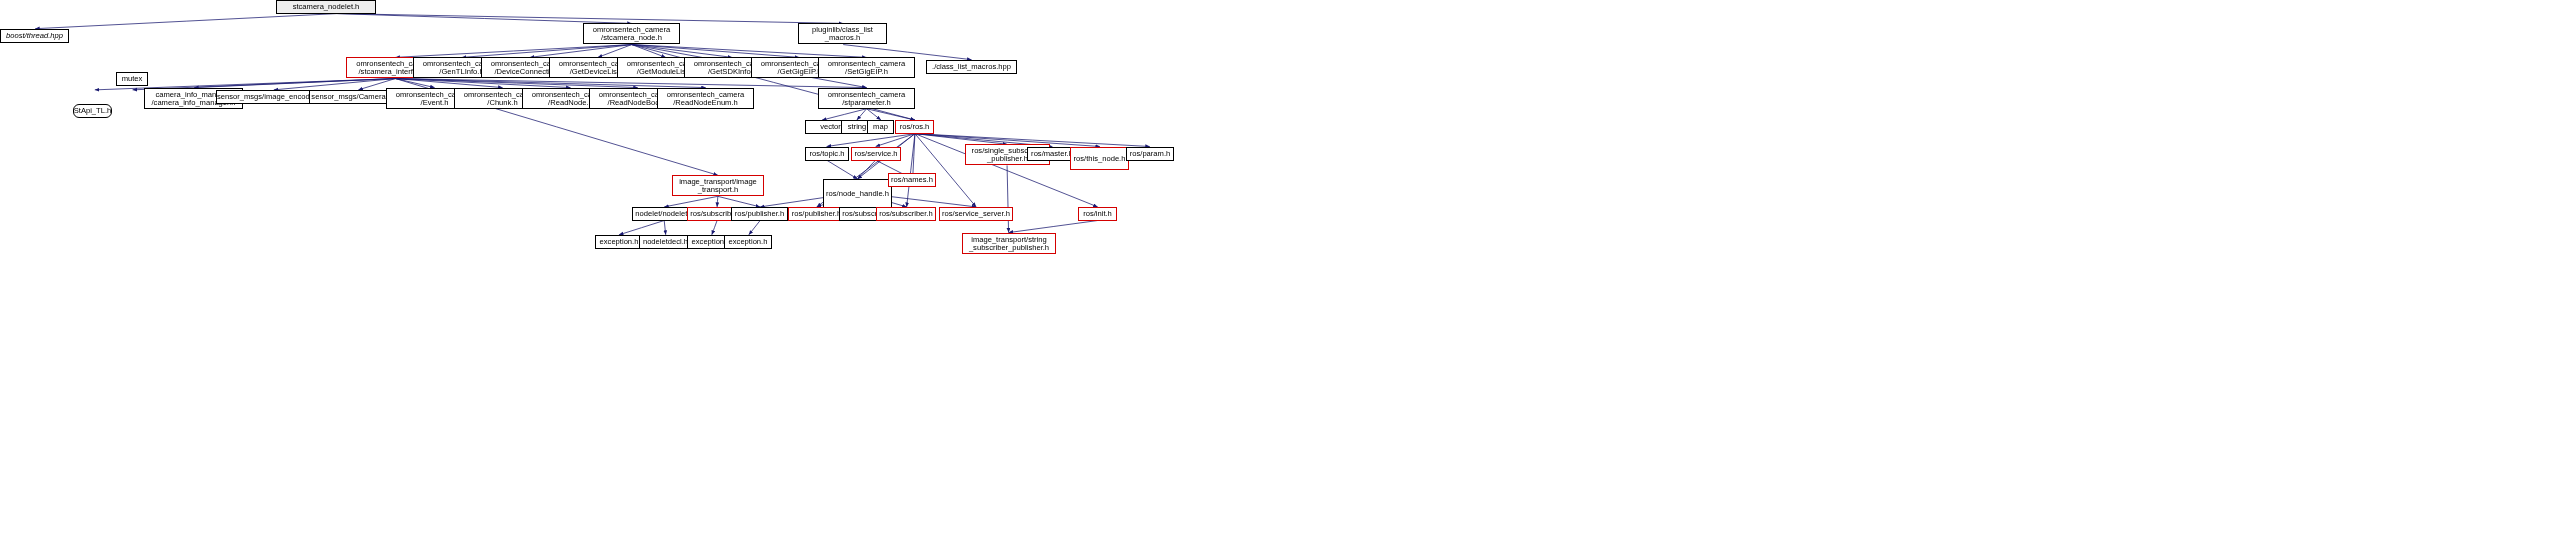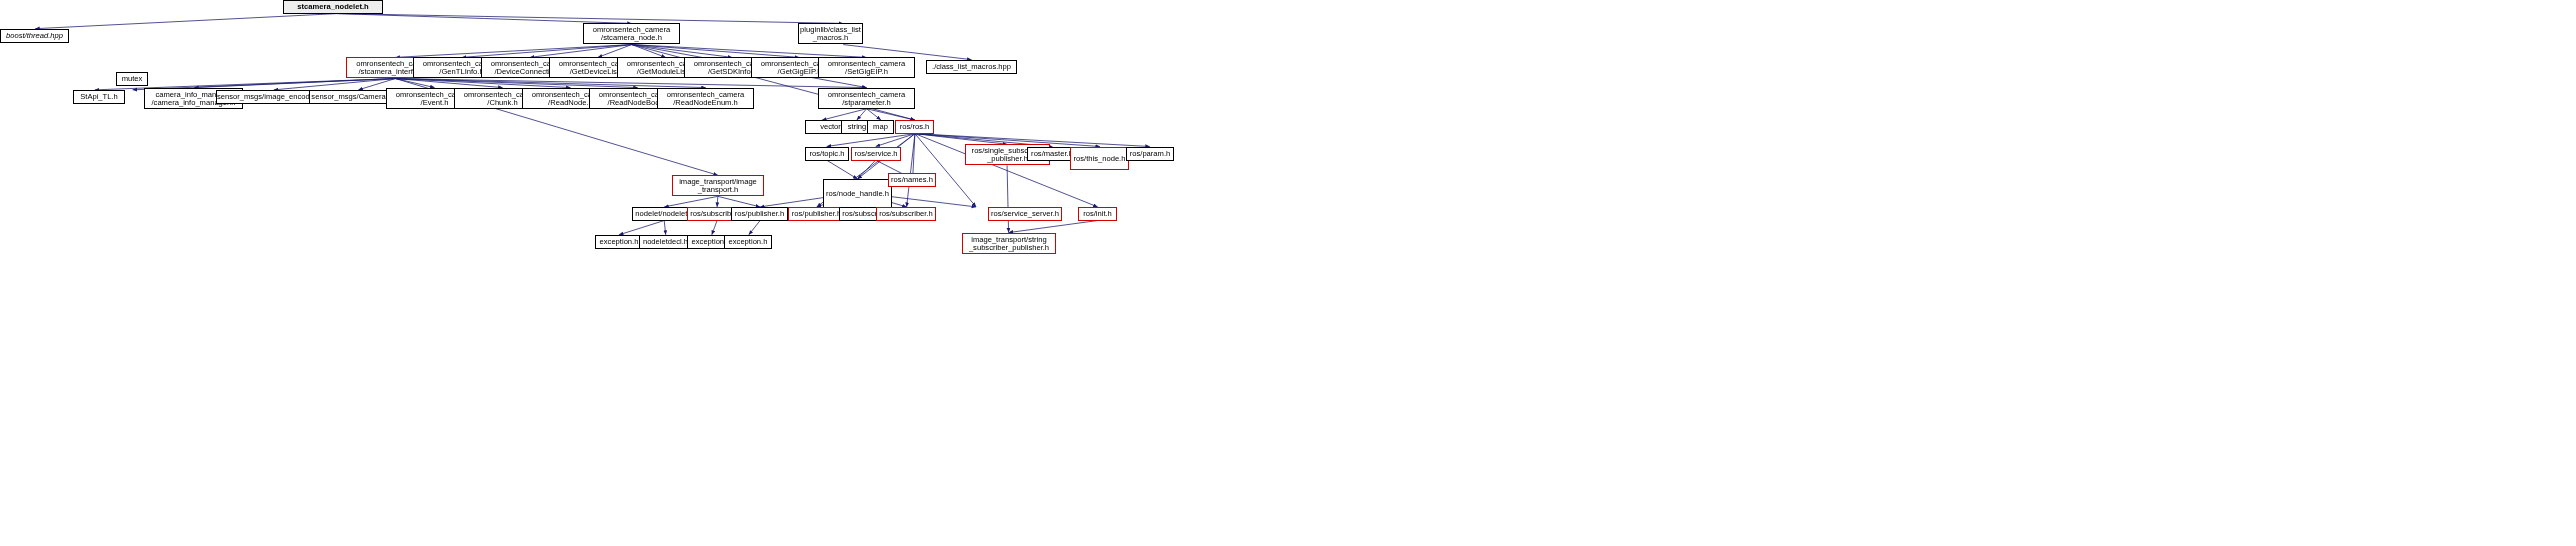--- a/index.html
+++ b/index.html
@@ -80,44 +80,44 @@
         <path d="M950,260 Q978,267 1006,274" marker-end="url(#arr)"></path>
         <path d="M879,292 Q849,301.5 819,311" marker-end="url(#arr)"></path>
         <path d="M879,292 Q880,301.5 881,311" marker-end="url(#arr)"></path>
         <path d="M949,292 Q945.5,301.5 942,311" marker-end="url(#arr)"></path>
         <path d="M1006,292 Q998.5,301.5 991,311" marker-end="url(#arr)"></path>
         <path d="M1333,219 Q1334,263.5 1335,308" marker-end="url(#arr)"></path>
         <path d="M1453,292 Q1394,300 1335,308" marker-end="url(#arr)"></path>
       </g>
   </svg>
   <div id="node-layer">
-      <div class="node gray" style="left: 283px; top: 0px; width: 100px; height: 13.6px; font-weight: bold;">stcamera_nodelet.h</div>
+      <div class="node gray" style="left: 276px; top: 0px; width: 100px; height: 13.6px;">stcamera_nodelet.h</div>
       <div class="node" style="left: 0px; top: 29px; width: 69px; height: 13.6px; font-style: italic;">boost/thread.hpp</div>
       <div class="node" style="left: 583px; top: 23.4px; width: 97px; height: 21px;">omronsentech_camera
 /stcamera_node.h</div>
-      <div class="node" style="left: 798px; top: 23.4px; width: 65px; height: 21px;">pluginlib/class_list
+      <div class="node" style="left: 798px; top: 23.4px; width: 89px; height: 21px;">pluginlib/class_list
 _macros.h</div>
       <div class="node" style="left: 926px; top: 60px; width: 91px; height: 13.6px;">./class_list_macros.hpp</div>
       <div class="node red" style="left: 346px; top: 57px; width: 98px; height: 21px;">omronsentech_camera
 /stcamera_interface.h</div>
       <div class="node" style="left: 413px; top: 57px; width: 97px; height: 21px;">omronsentech_camera
 /GenTLInfo.h</div>
       <div class="node" style="left: 481px; top: 57px; width: 97px; height: 21px;">omronsentech_camera
 /DeviceConnection.h</div>
       <div class="node" style="left: 549px; top: 57px; width: 97px; height: 21px;">omronsentech_camera
 /GetDeviceList.h</div>
       <div class="node" style="left: 617px; top: 57px; width: 97px; height: 21px;">omronsentech_camera
 /GetModuleList.h</div>
       <div class="node" style="left: 684px; top: 57px; width: 97px; height: 21px;">omronsentech_camera
 /GetSDKInfo.h</div>
       <div class="node" style="left: 751px; top: 57px; width: 97px; height: 21px;">omronsentech_camera
 /GetGigEIP.h</div>
       <div class="node" style="left: 818px; top: 57px; width: 97px; height: 21px;">omronsentech_camera
 /SetGigEIP.h</div>
-      <div class="node" style="left: 73px; top: 90px; width: 52px; height: 13.6px;">StApi_TL.h</div>
+      <div class="node" style="left: 73px; top: 104px; width: 39px; height: 13.6px; border-radius: 6px;">StApi_TL.h</div>
       <div class="node" style="left: 116px; top: 72px; width: 32px; height: 13.6px;">mutex</div>
       <div class="node" style="left: 144px; top: 88px; width: 99px; height: 21px;">camera_info_manager
 /camera_info_manager.h</div>
       <div class="node" style="left: 216px; top: 90px; width: 115px; height: 13.6px;">sensor_msgs/image_encodings.h</div>
       <div class="node" style="left: 309px; top: 90px; width: 98px; height: 13.6px;">sensor_msgs/CameraInfo.h</div>
       <div class="node" style="left: 386px; top: 88px; width: 97px; height: 21px;">omronsentech_camera
 /Event.h</div>
       <div class="node" style="left: 454px; top: 88px; width: 97px; height: 21px;">omronsentech_camera
 /Chunk.h</div>
       <div class="node" style="left: 522px; top: 88px; width: 97px; height: 21px;">omronsentech_camera
@@ -142,21 +142,21 @@
       <div class="node red" style="left: 672px; top: 175px; width: 92px; height: 21px;">image_transport/image
 _transport.h</div>
       <div class="node" style="left: 823px; top: 179px; width: 69px; height: 30px;">ros/node_handle.h</div>
       <div class="node red" style="left: 888px; top: 173px; width: 48px; height: 13.6px;">ros/names.h</div>
       <div class="node" style="left: 632px; top: 207px; width: 65px; height: 13.6px;">nodelet/nodelet.h</div>
       <div class="node red" style="left: 687px; top: 207px; width: 60px; height: 13.6px;">ros/subscriber.h</div>
       <div class="node" style="left: 731px; top: 207px; width: 57px; height: 13.6px;">ros/publisher.h</div>
       <div class="node red" style="left: 788px; top: 207px; width: 57px; height: 13.6px;">ros/publisher.h</div>
       <div class="node" style="left: 839px; top: 207px; width: 60px; height: 13.6px;">ros/subscriber.h</div>
       <div class="node red" style="left: 876px; top: 207px; width: 60px; height: 13.6px;">ros/subscriber.h</div>
-      <div class="node red" style="left: 988px; top: 207px; width: 74px; height: 13.6px;">ros/service_server.h</div>
+      <div class="node red" style="left: 939px; top: 207px; width: 74px; height: 13.6px;">ros/service_server.h</div>
       <div class="node red" style="left: 1078px; top: 207px; width: 39px; height: 13.6px;">ros/init.h</div>
       <div class="node" style="left: 595px; top: 235px; width: 48px; height: 13.6px;">exception.h</div>
       <div class="node" style="left: 639px; top: 235px; width: 53px; height: 13.6px;">nodeletdecl.h</div>
       <div class="node" style="left: 687px; top: 235px; width: 48px; height: 13.6px;">exception.h</div>
       <div class="node" style="left: 724px; top: 235px; width: 48px; height: 13.6px;">exception.h</div>
       <div class="node red" style="left: 962px; top: 233px; width: 94px; height: 21px;">image_transport/string
 _subscriber_publisher.h</div>
     </div>
 </div>
 

